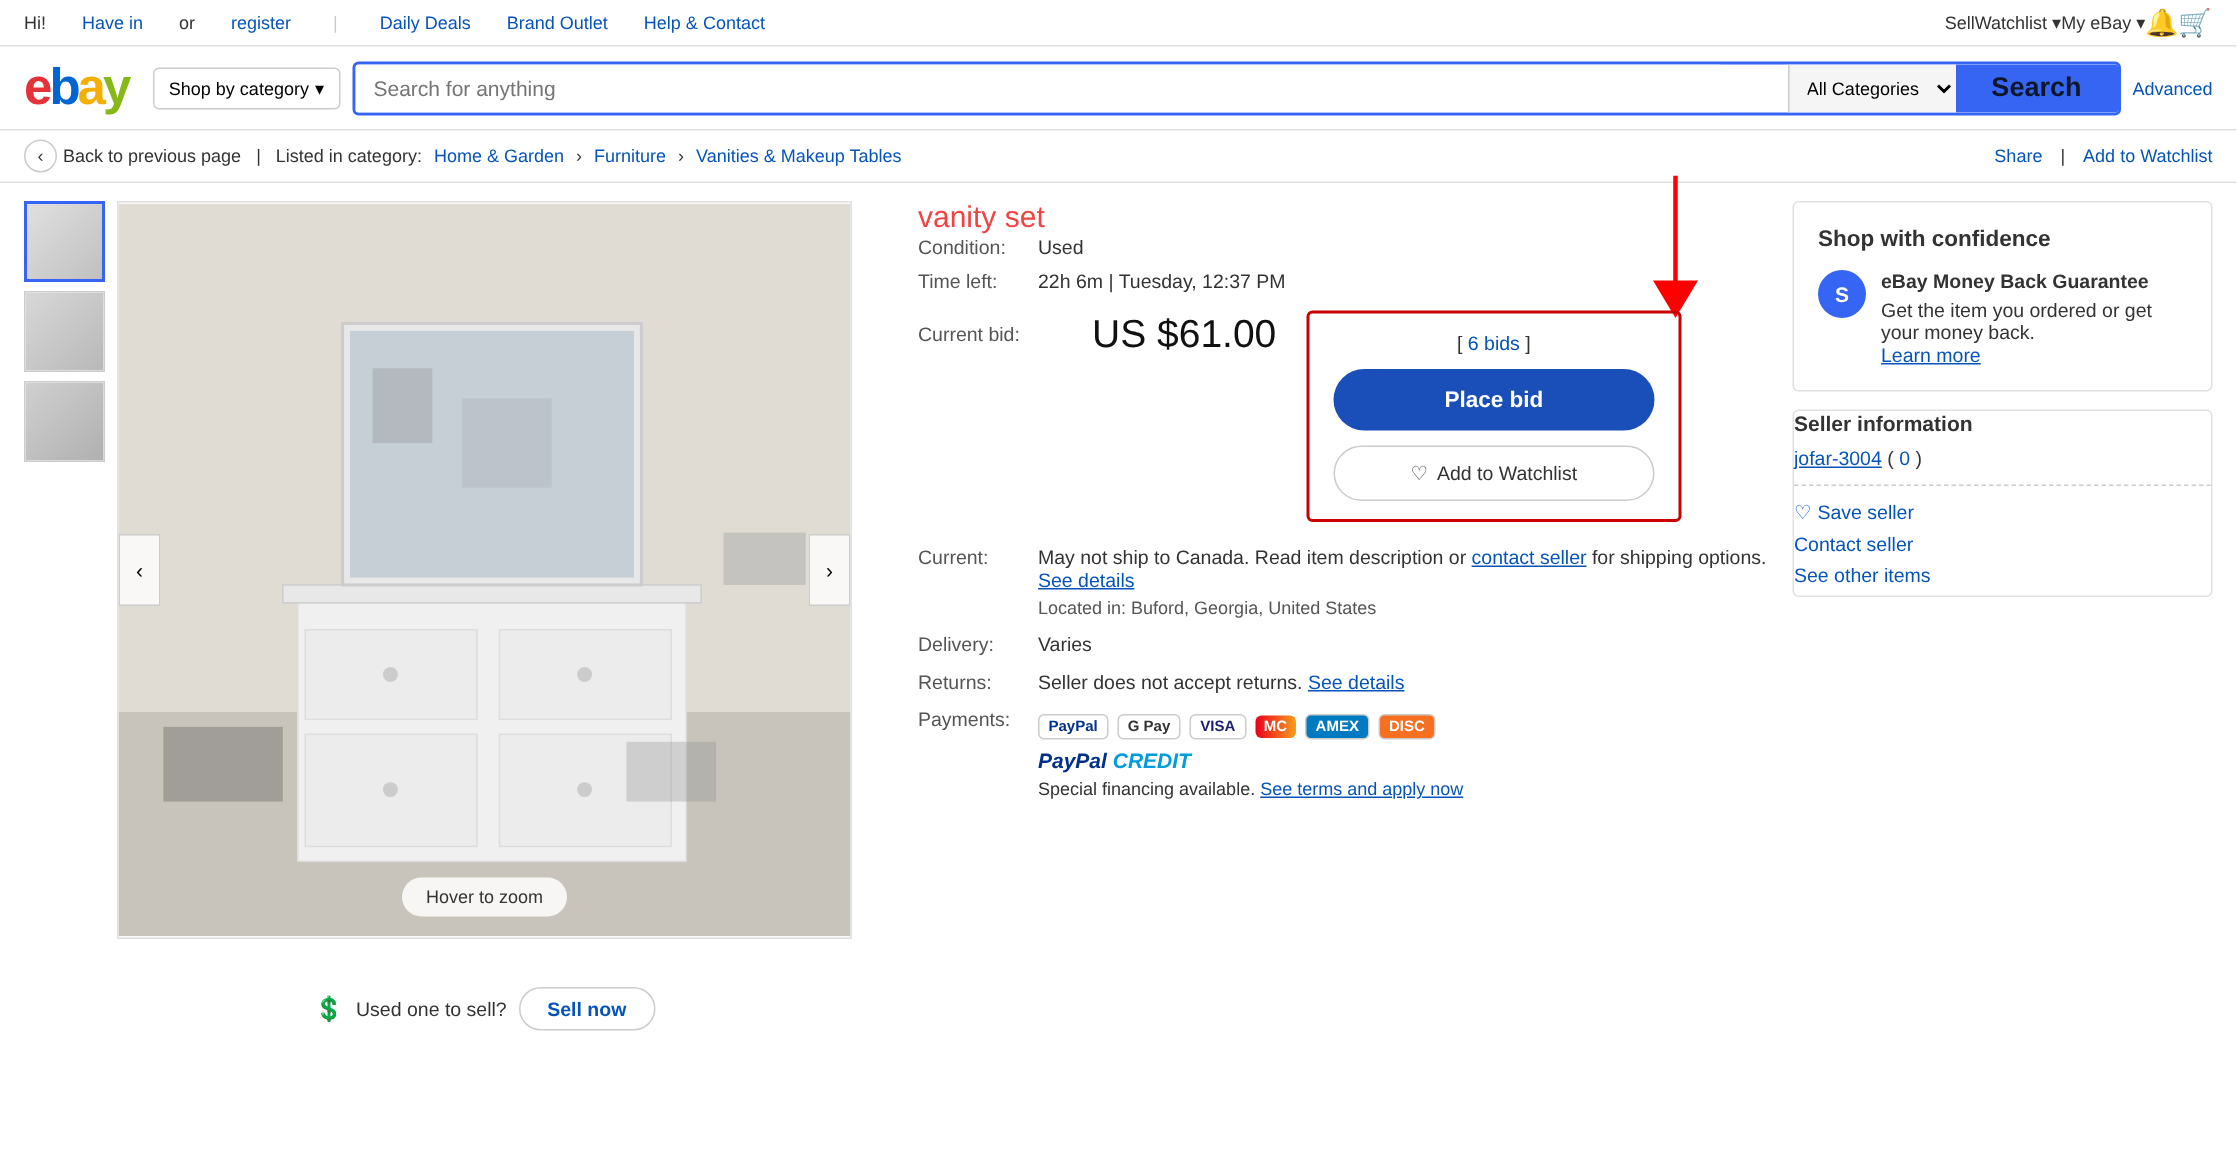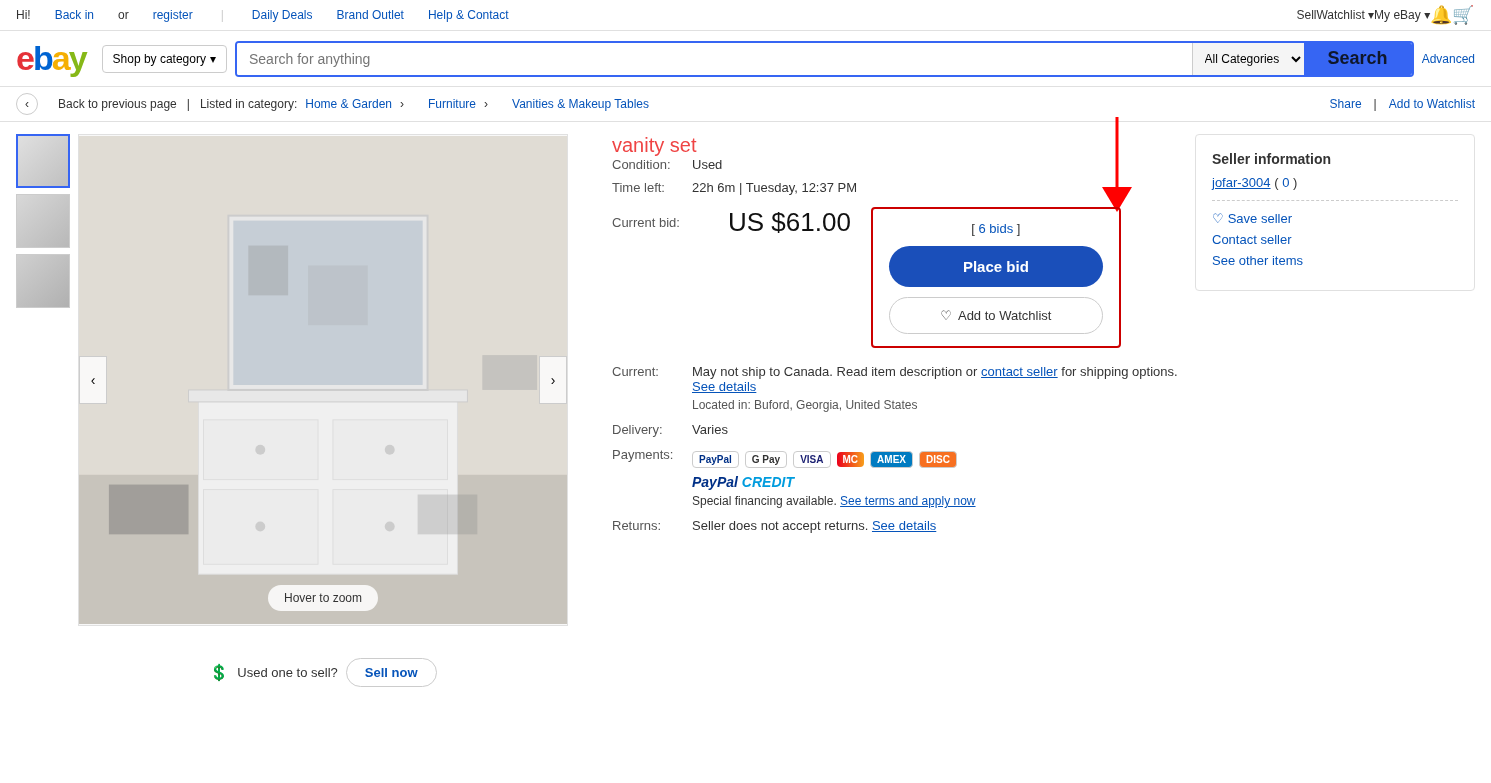--- a/index.html
+++ b/index.html
@@ -55,21 +55,21 @@
     .breadcrumb-bar {
       display: flex; align-items: center; justify-content: space-between;
       padding: 6px 16px; border-bottom: 1px solid #e0e0e0; font-size: 12px;
     }
     .breadcrumb-left { display: flex; align-items: center; gap: 4px; }
     .breadcrumb-back {
       display: flex; align-items: center; gap: 4px; color: #333; cursor: pointer;
       border: 1px solid #ccc; border-radius: 50%; width: 22px; height: 22px;
       justify-content: center; font-size: 12px;
     }
-    .breadcrumb-left a { color: #0654ba; text-decoration: none; margin-left: 16px; }
+    .breadcrumb-left a { color: #0654ba; text-decoration: none; }
     .breadcrumb-left span { color: #333; }
     .breadcrumb-right { display: flex; gap: 12px; }
     .breadcrumb-right a { color: #0654ba; text-decoration: none; font-size: 12px; }
 
     
     .page-content { display: flex; padding: 12px 16px; gap: 16px; }
 
     
     .product-images { display: flex; gap: 8px; min-width: 580px; }
     .thumbnails { display: flex; flex-direction: column; gap: 6px; }
@@ -172,38 +172,38 @@
     .shield-icon {
       width: 32px; height: 32px; background: #3665f3; border-radius: 50%;
       display: flex; align-items: center; justify-content: center; color: white; font-size: 14px;
       flex-shrink: 0;
     }
     .confidence-text { font-size: 13px; }
     .confidence-text strong { display: block; margin-bottom: 4px; }
     .confidence-text a { color: #0654ba; }
 
     .seller-box {
-      border: 1px solid #e0e0e0; border-radius: 4px; padding: 16px;
+      border: 1px solid #e0e0e0; border-radius: 4px; padding: 0;
     }
     .seller-title { font-size: 14px; font-weight: bold; margin-bottom: 8px; }
     .seller-name { color: #0654ba; font-size: 13px; }
     .seller-divider { border: none; border-top: 1px dashed #ccc; margin: 10px 0; }
     .seller-link { display: flex; align-items: center; gap: 4px; color: #0654ba; font-size: 13px; text-decoration: none; margin-bottom: 6px; }
     .heart-icon { color: #0654ba; }
 
     
     .bid-arrow-container { position: relative; }
   </style>
 </head>
 <body>
 
 <div class="top-nav">
   <div class="top-nav-left">
     <span>Hi!</span>
-    <a href="#">Back in</a>
+    <a href="#">Have in</a>
     <span>or</span>
     <a href="#">register</a>
     <span style="margin: 0 4px; color:#ccc;">|</span>
     <a href="#">Daily Deals</a>
     <a href="#">Brand Outlet</a>
     <a href="#">Help &amp; Contact</a>
   </div>
   <div class="top-nav-right">
     <a href="#">Sell</a>
     <a href="#">
@@ -375,20 +375,28 @@
           <a href="#">contact seller</a>
           <span> for shipping options.</span>
           <a href="#">See details</a>
           <div class="shipping-location">Located in: Buford, Georgia, United States</div>
         </div>
       </div>
 
       <div class="shipping-row">
         <span class="shipping-label">Delivery:</span>
         <span class="shipping-value">Varies</span>
+      </div>
+
+      <div class="shipping-row">
+        <span class="shipping-label">Returns:</span>
+        <div class="shipping-value">
+          <span>Seller does not accept returns.</span>
+          <a href="#">See details</a>
+        </div>
       </div>
 
       <div class="shipping-row">
         <span class="shipping-label">Payments:</span>
         <div>
           <div class="payment-icons">
             <span class="pay-icon paypal-icon">PayPal</span>
             <span class="pay-icon gpay-icon">G Pay</span>
             <span class="pay-icon visa-icon" style="font-weight:bold;color:#1a1f71;">VISA</span>
             <span class="pay-icon" style="background:linear-gradient(to right,#eb001b,#f79e1b);color:white;border:none;">MC</span>
@@ -397,32 +405,38 @@
           </div>
           <div class="paypal-credit">
             <span style="color:#003087;">PayPal </span><span style="color:#009cde;">CREDIT</span>
           </div>
           <div style="font-size:12px;margin-top:4px;">
             <span>Special financing available.</span>
             <a href="#" style="color:#0654ba;">See terms and apply now</a>
           </div>
         </div>
       </div>
-
-      <div class="shipping-row">
-        <span class="shipping-label">Returns:</span>
-        <div class="shipping-value">
-          <span>Seller does not accept returns.</span>
-          <a href="#">See details</a>
-        </div>
-      </div>
     </div>
   </div>
 
   <div class="sidebar">
+    <div class="confidence-box">
+      <div class="confidence-title">Shop with confidence</div>
+      <div class="confidence-row">
+        <div class="shield-icon">
+          <span style="font-weight:bold;">S</span>
+        </div>
+        <div class="confidence-text">
+          <strong>eBay Money Back Guarantee</strong>
+          <span>Get the item you ordered or get your money back.</span>
+          <br>
+          <a href="#">Learn more</a>
+        </div>
+      </div>
+    </div>
 
     <div class="seller-box">
       <div class="seller-title">Seller information</div>
       <div>
         <a href="#" class="seller-name">jofar-3004</a>
         <span> (</span>
         <a href="#" style="color:#0654ba;text-decoration:none;">0</a>
         <span>)</span>
       </div>
       <hr class="seller-divider">

